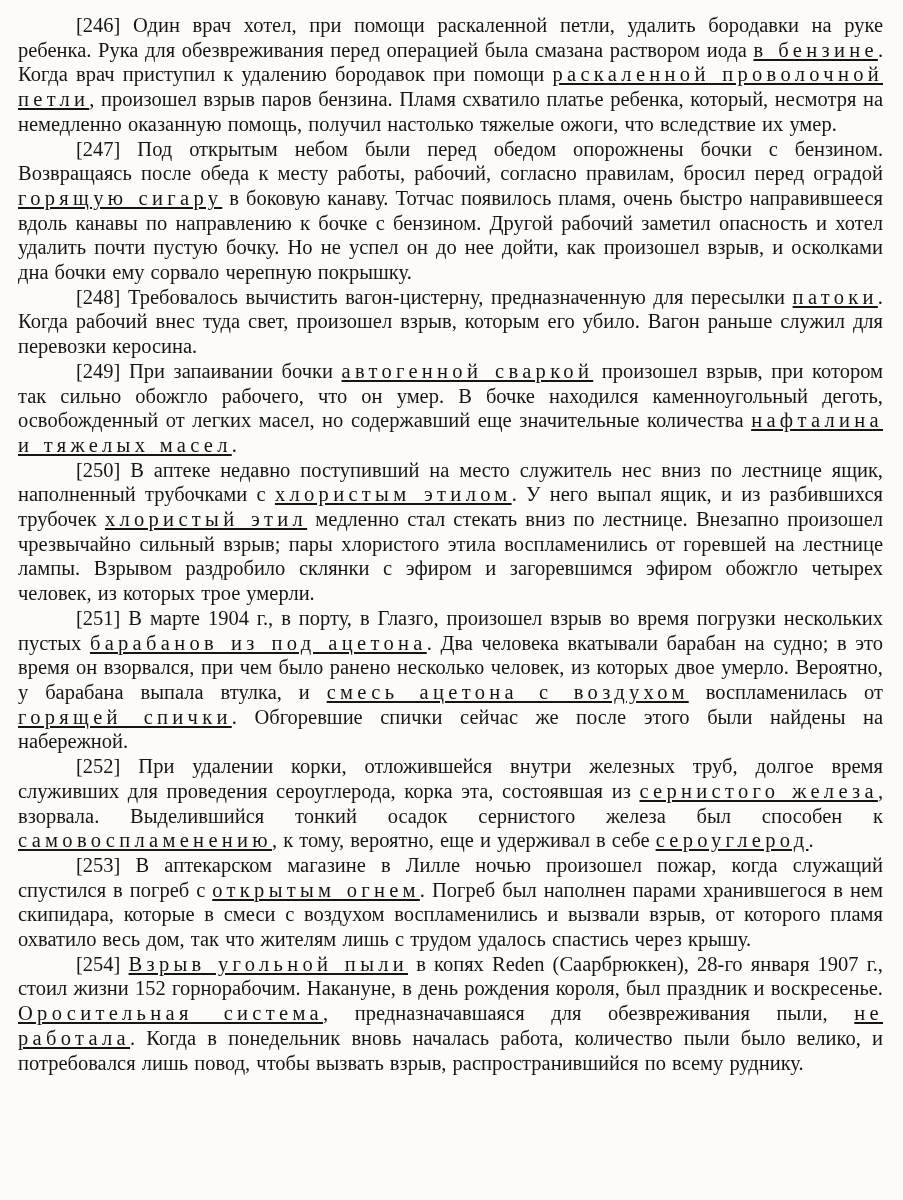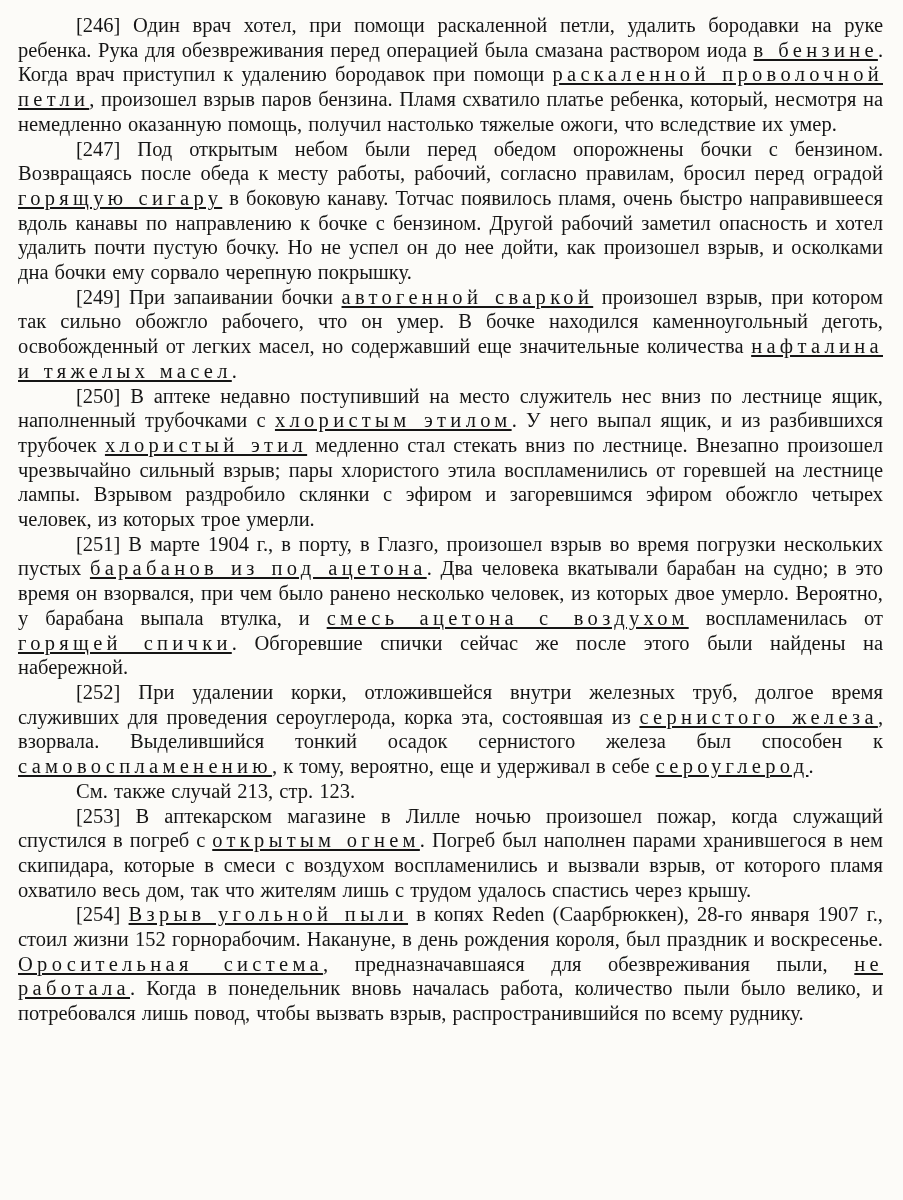--- a/index.html
+++ b/index.html
@@ -44,21 +44,21 @@
     letter-spacing: 0;
   }
 </style>
 </head>
 <body>
 
 <div class="page">
   <div class="page-text">
       <p class="para"><span class="pnum plain">[246] </span><span class="plain">Один врач хотел, при помощи раскаленной петли, удалить бородавки на руке ребенка. Рука для обезвреживания перед операцией была смазана раствором иода </span><span class="spaced">в бензине</span><span class="plain">. Когда врач приступил к удалению бородавок при помощи </span><span class="spaced">раскаленной проволочной петли</span><span class="plain">, произошел взрыв паров бензина. Пламя схватило платье ребенка, который, несмотря на немедленно оказанную помощь, получил настолько тяжелые ожоги, что вследствие их умер.</span></p>
       <p class="para"><span class="pnum plain">[247] </span><span class="plain">Под открытым небом были перед обедом опорожнены бочки с бензином. Возвращаясь после обеда к месту работы, рабочий, согласно правилам, бросил перед оградой </span><span class="spaced">горящую сигару</span><span class="plain"> в боковую канаву. Тотчас появилось пламя, очень быстро направившееся вдоль канавы по направлению к бочке с бензином. Другой рабочий заметил опасность и хотел удалить почти пустую бочку. Но не успел он до нее дойти, как произошел взрыв, и осколками дна бочки ему сорвало черепную покрышку.</span></p>
+      <p class="para"><span class="pnum plain">[248] </span><span class="plain">Требовалось вычистить вагон-цистерну, предназначенную для пересылки </span><span class="spaced">патоки</span><span class="plain">. Когда рабочий внес туда свет, произошел взрыв, которым его убило. Вагон раньше служил для перевозки керосина.</span></p>
       <p class="para"><span class="pnum plain">[249] </span><span class="plain">При запаивании бочки </span><span class="spaced">автогенной сваркой</span><span class="plain"> произошел взрыв, при котором так сильно обожгло рабочего, что он умер. В бочке находился каменноугольный деготь, освобожденный от легких масел, но содержавший еще значительные количества </span><span class="spaced">нафталина и тяжелых масел</span><span class="plain">.</span></p>
       <p class="para"><span class="pnum plain">[250] </span><span class="plain">В аптеке недавно поступивший на место служитель нес вниз по лестнице ящик, наполненный трубочками с </span><span class="spaced">хлористым этилом</span><span class="plain">. У него выпал ящик, и из разбившихся трубочек </span><span class="spaced">хлористый этил</span><span class="plain"> медленно стал стекать вниз по лестнице. Внезапно произошел чрезвычайно сильный взрыв; пары хлористого этила воспламенились от горевшей на лестнице лампы. Взрывом раздробило склянки с эфиром и загоревшимся эфиром обожгло четырех человек, из которых трое умерли.</span></p>
       <p class="para"><span class="pnum plain">[251] </span><span class="plain">В марте 1904 г., в порту, в Глазго, произошел взрыв во время погрузки нескольких пустых </span><span class="spaced">барабанов из под ацетона</span><span class="plain">. Два человека вкатывали барабан на судно; в это время он взорвался, при чем было ранено несколько человек, из которых двое умерло. Вероятно, у барабана выпала втулка, и </span><span class="spaced">смесь ацетона с воздухом</span><span class="plain"> воспламенилась от </span><span class="spaced">горящей спички</span><span class="plain">. Обгоревшие спички сейчас же после этого были найдены на набережной.</span></p>
       <p class="para"><span class="pnum plain">[252] </span><span class="plain">При удалении корки, отложившейся внутри железных труб, долгое время служивших для проведения сероуглерода, корка эта, состоявшая из </span><span class="spaced">сернистого железа</span><span class="plain">, взорвала. Выделившийся тонкий осадок сернистого железа был способен к </span><span class="spaced">самовоспламенению</span><span class="plain">, к тому, вероятно, еще и удерживал в себе </span><span class="spaced">сероуглерод</span><span class="plain">.</span></p>
-      <p class="para note"><span class="plain">См. также случай 213, стр. 123.</span></p>
       <p class="para"><span class="pnum plain">[253] </span><span class="plain">В аптекарском магазине в Лилле ночью произошел пожар, когда служащий спустился в погреб с </span><span class="spaced">открытым огнем</span><span class="plain">. Погреб был наполнен парами хранившегося в нем скипидара, которые в смеси с воздухом воспламенились и вызвали взрыв, от которого пламя охватило весь дом, так что жителям лишь с трудом удалось спастись через крышу.</span></p>
       <p class="para"><span class="pnum plain">[254] </span><span class="spaced">Взрыв угольной пыли</span><span class="plain"> в копях Reden (Саарбрюккен), 28-го января 1907 г., стоил жизни 152 горнорабочим. Накануне, в день рождения короля, был праздник и воскресенье. </span><span class="spaced">Оросительная система</span><span class="plain">, предназначавшаяся для обезвреживания пыли, </span><span class="spaced">не работала</span><span class="plain">. Когда в понедельник вновь началась работа, количество пыли было велико, и потребовался лишь повод, чтобы вызвать взрыв, распространившийся по всему руднику.</span></p>
     </div>
 </div>
 
 </body></html>

